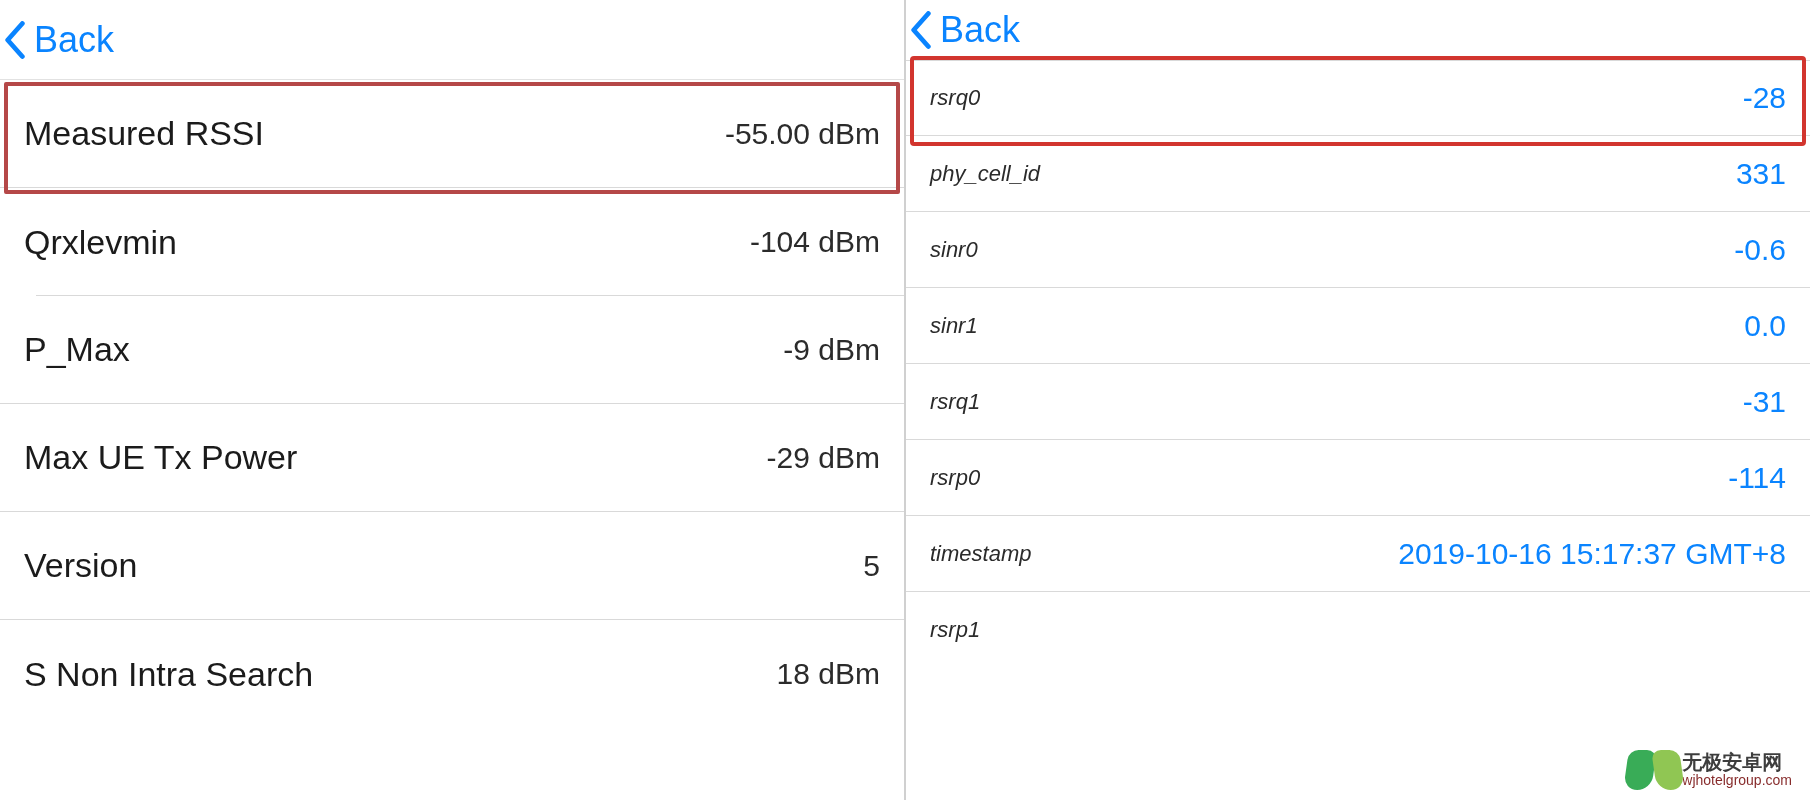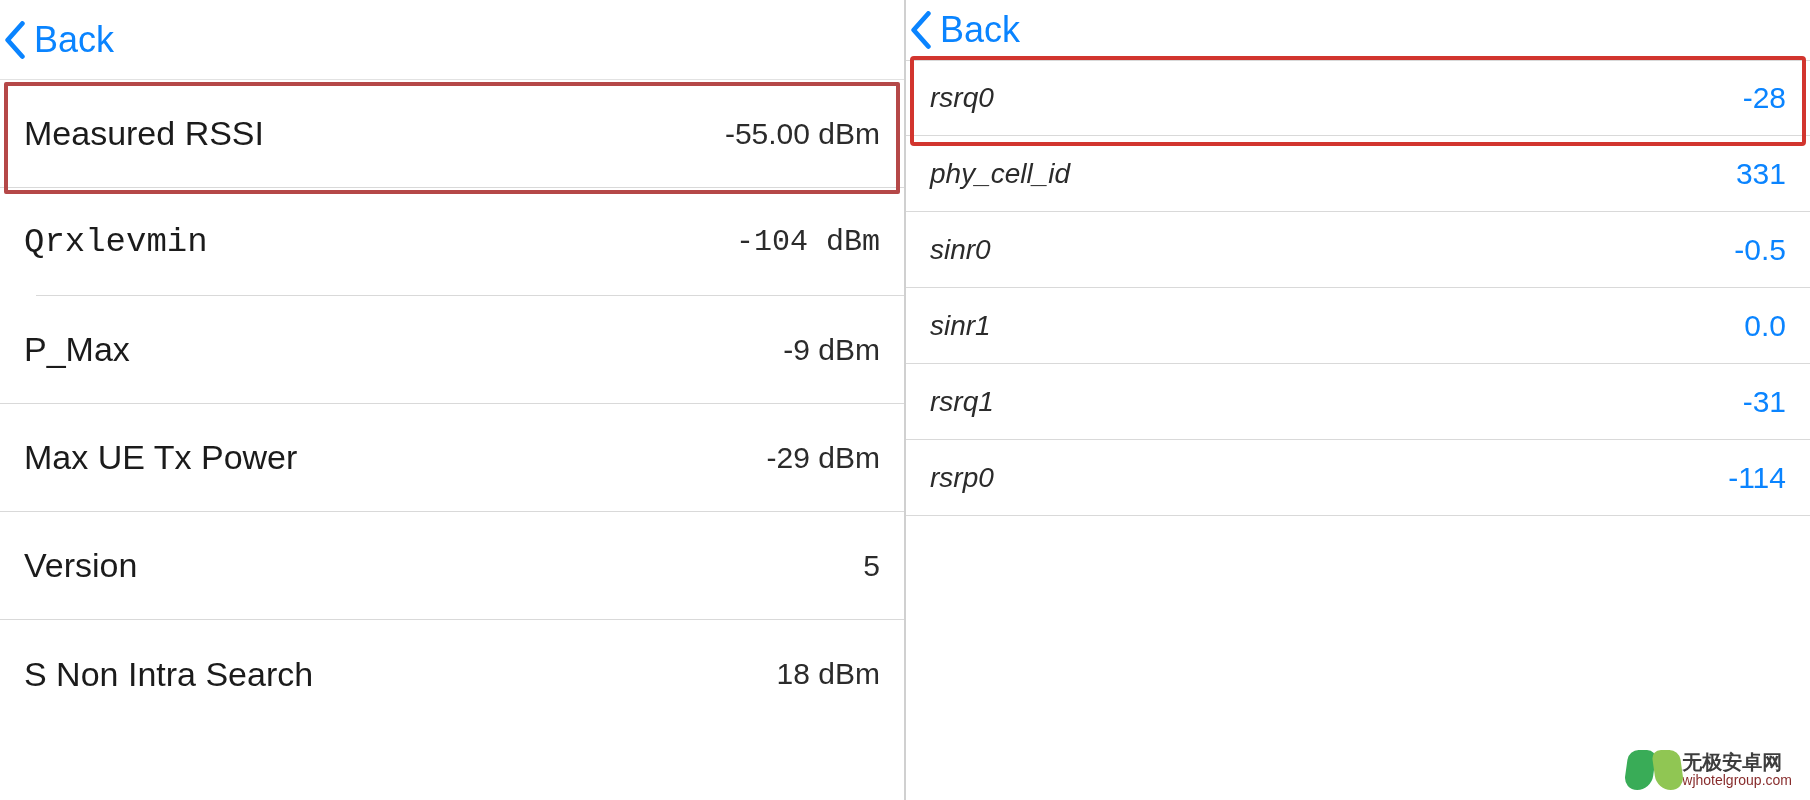--- a/index.html
+++ b/index.html
@@ -10,27 +10,27 @@
   .nav { display:flex; align-items:center; height:80px; padding:0 4px; border-bottom:1px solid #e2e2e2; }
   .pane-right .nav { border-bottom:none; }
   .back { display:flex; align-items:center; color:#0a84ff; font-size:36px; cursor:pointer; }
   .back svg { width:22px; height:38px; margin-right:8px; }
   .title { font-size:40px; font-weight:700; color:#111; margin-left:20px; }
   .row { display:flex; align-items:center; justify-content:space-between; padding:0 24px; border-bottom:1px solid #d9d9d9; position:relative; }
   .pane-left .row { height:108px; }
   .pane-left .row .label { font-size:34px; color:#1b1b1b; }
   .pane-left .row .value { font-size:30px; color:#2b2b2b; }
   .pane-right .row { height:76px; }
-  .pane-right .row .label { font-size:28px; font-style:italic; color:#2b2b2b; }
+  .pane-right .row .label { font-size:22px; font-style:italic; color:#2b2b2b; }
   .pane-right .row .value { font-size:30px; color:#0a84ff; }
   .pane-right .row.last { border-bottom:none; }
   .highlight-left { position:absolute; left:4px; right:4px; top:82px; height:112px; border:4px solid #b54848; border-radius:2px; pointer-events:none; }
   .highlight-right { position:absolute; left:4px; right:4px; top:56px; height:90px; border:4px solid #d2352e; border-radius:4px; pointer-events:none; }
   .pane-left .row:first-of-type { border-top:none; }
-  .pane-left .row.short-sep { border-bottom:none;font-family:Liberation Mono, monospace; }
+  .pane-left .row.short-sep { border-bottom:none; }
   .pane-left .row.short-sep::after { content:""; position:absolute; left:36px; right:0; bottom:0; height:1px; background:#d9d9d9; }
   .watermark { position:absolute; right:18px; bottom:10px; display:flex; align-items:center; opacity:.95; }
   .watermark .logo { width:56px; height:40px; position:relative; }
   .watermark .logo span { position:absolute; width:28px; height:40px; border-radius:14px 14px 20px 20px; }
   .watermark .logo .a { left:0; background:#2fa84f; transform:skewX(-8deg); }
   .watermark .logo .b { right:0; background:#8bc34a; transform:skewX(8deg); }
   .watermark .txt { display:flex; flex-direction:column; line-height:1.1; }
   .watermark .t1 { font-size:20px; color:#333; font-weight:600; }
   .watermark .t2 { font-size:14px; color:#7f1d1d; }
 </style>
@@ -90,33 +90,41 @@
     <div class="row" style="border-top:1px solid #d9d9d9;">
       <span class="label">rsrq0</span>
       <span class="value">-28</span>
     </div>
     <div class="row">
       <span class="label">phy_cell_id</span>
       <span class="value">331</span>
     </div>
     <div class="row">
       <span class="label">sinr0</span>
-      <span class="value">-0.5</span>
+      <span class="value">-0.6</span>
     </div>
     <div class="row">
       <span class="label">sinr1</span>
       <span class="value">0.0</span>
     </div>
     <div class="row">
       <span class="label">rsrq1</span>
       <span class="value">-31</span>
     </div>
     <div class="row">
       <span class="label">rsrp0</span>
       <span class="value">-114</span>
+    </div>
+    <div class="row">
+      <span class="label">timestamp</span>
+      <span class="value">2019-10-16 15:17:37 GMT+8</span>
+    </div>
+    <div class="row last">
+      <span class="label">rsrp1</span>
+      <span class="value"></span>
     </div>
 
     <div class="highlight-right"></div>
 
     <div class="watermark">
       <div class="logo">
           <span class="a"></span>
           <span class="b"></span>
         </div>
       <div class="txt">

